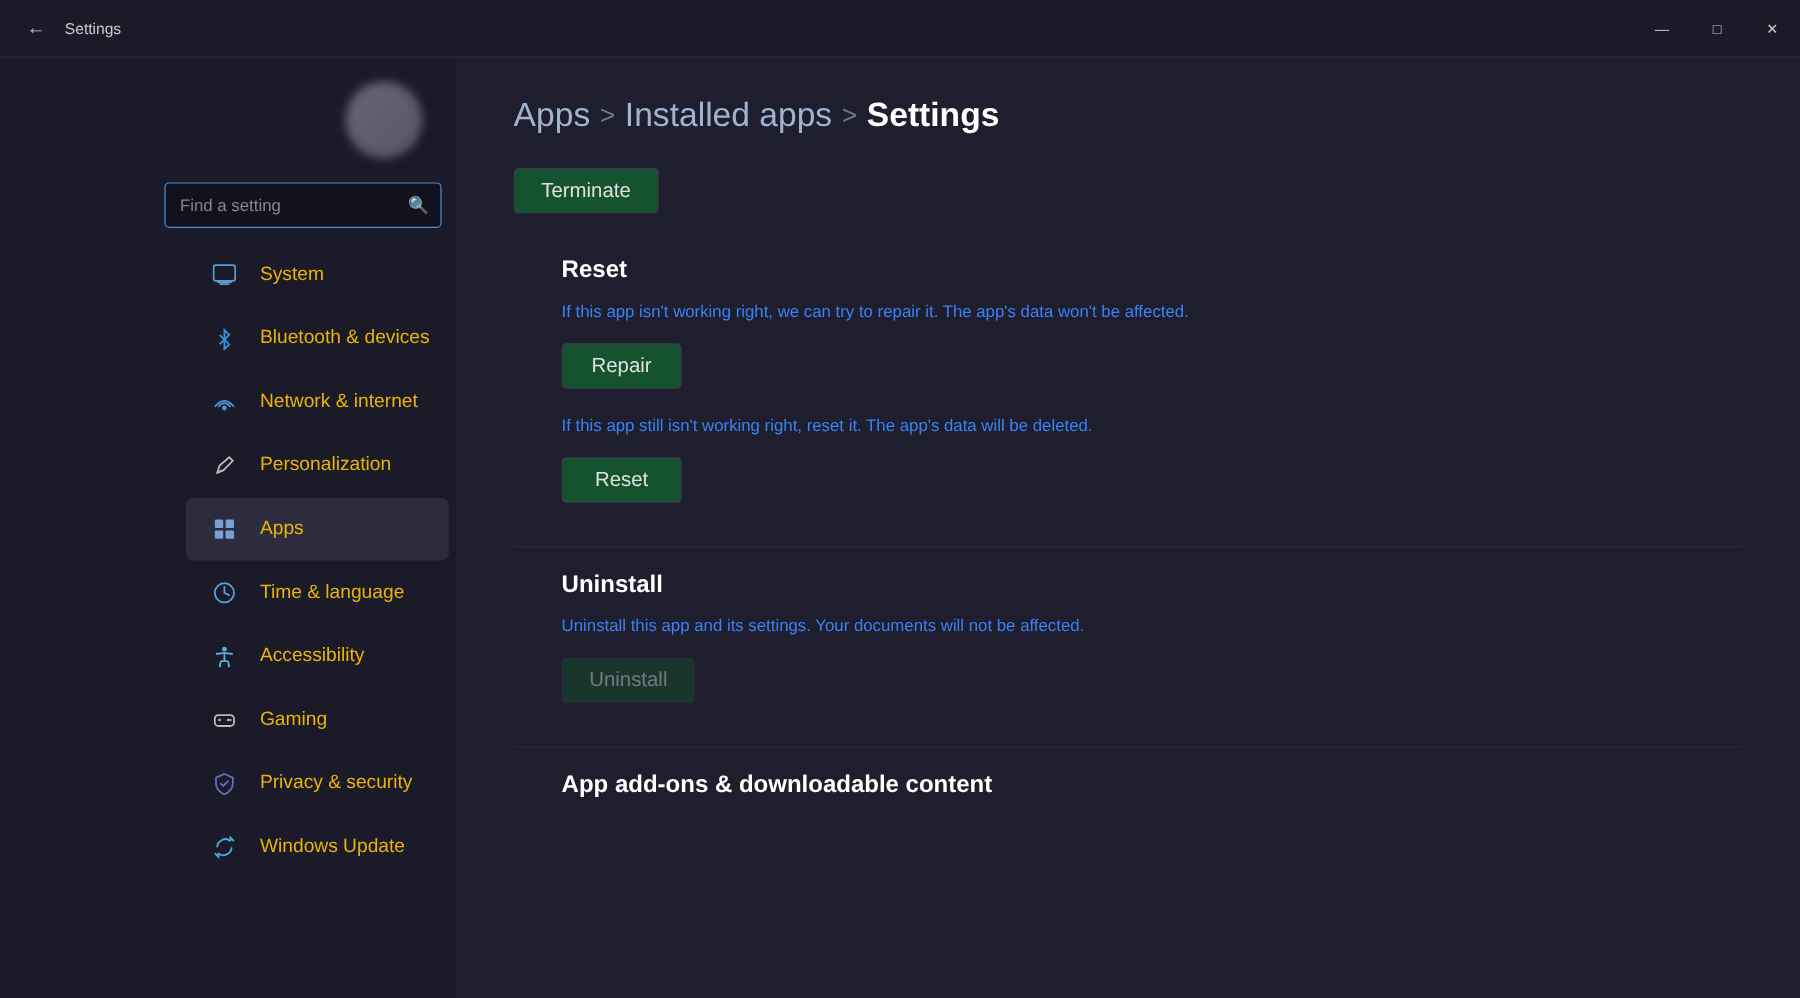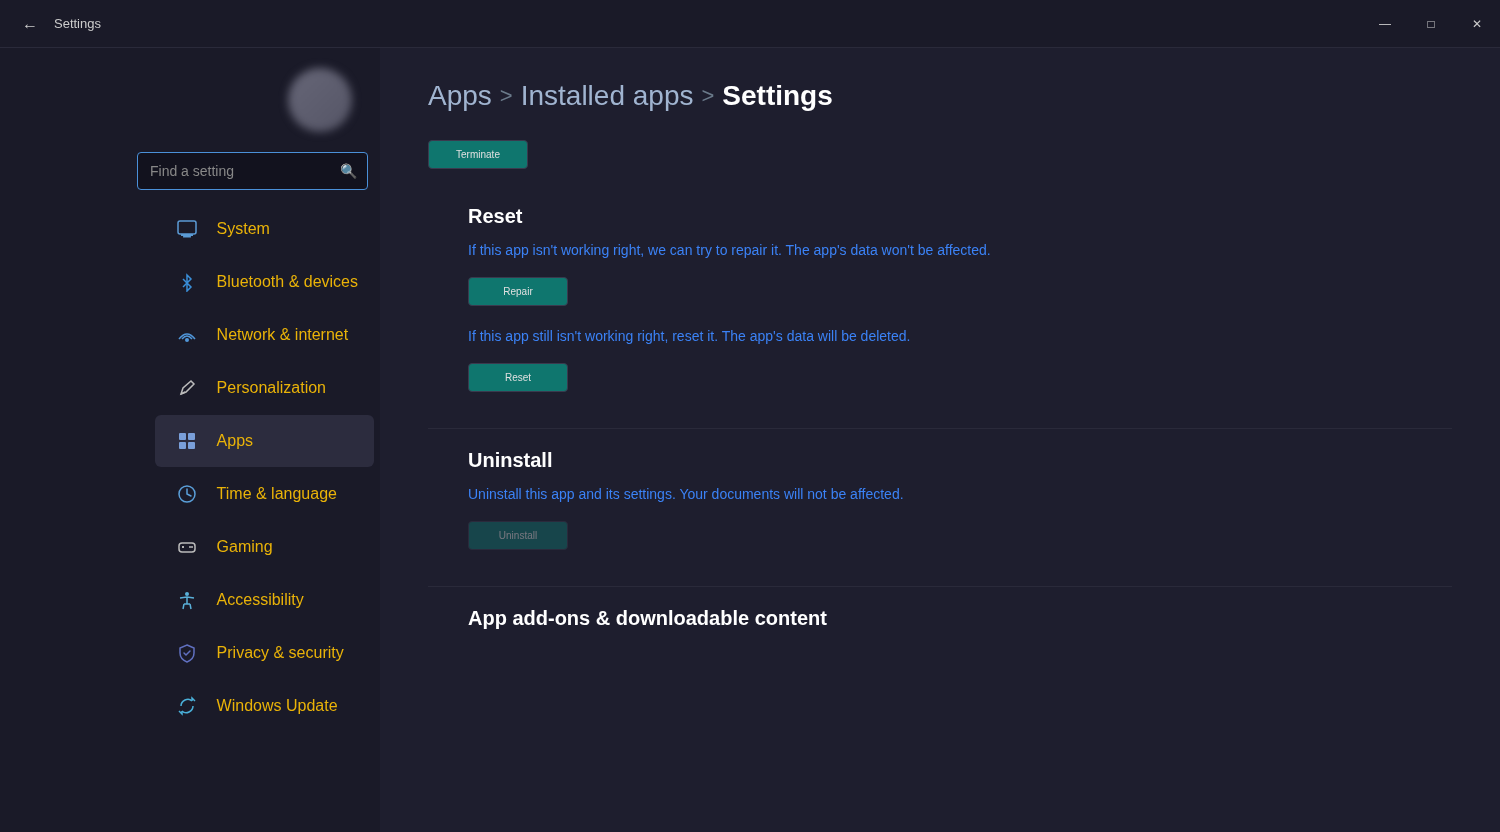--- a/index.html
+++ b/index.html
@@ -170,25 +170,25 @@
     .breadcrumb-current {
       color: #ffffff;
       font-weight: 700;
     }
 
     .action-btn {
       display: inline-flex;
       align-items: center;
       justify-content: center;
       padding: 8px 22px;
-      background: #0f766e;
+      background: #14532d;
       border: 1px solid #3a3a4e;
       border-radius: 4px;
       color: #e0e0e0;
-      font-size: 10px;
+      font-size: 17px;
       cursor: pointer;
       transition: background 0.15s;
       min-width: 100px;
     }
     .action-btn:disabled, .action-btn.disabled {
       opacity: 0.45;
       cursor: default;
     }
 
     .section {
@@ -303,44 +303,44 @@
             <svg width="20" height="20" viewBox="0 0 20 20" fill="none">
               <circle cx="10" cy="10" r="8" stroke="#5a9fd9" stroke-width="1.5"></circle>
               <path d="M10 5 L10 10 L14 12" stroke="#5a9fd9" stroke-width="1.5" stroke-linecap="round"></path>
             </svg>
           </div>
           <span class="sidebar-item-label">Time &amp; language</span>
         </div>
         <div class="sidebar-item">
           <div class="sidebar-item-icon">
             <svg width="20" height="20" viewBox="0 0 20 20" fill="none">
-              <rect x="2" y="6" width="16" height="9" rx="3" stroke="#bbb" stroke-width="1.5"></rect>
-              <path d="M7 10 L5 10M6 9 L6 11" stroke="#bbb" stroke-width="1.5"></path>
-              <circle cx="13" cy="10" r="1" fill="#bbb"></circle>
-              <circle cx="15" cy="10" r="1" fill="#bbb"></circle>
-            </svg>
-          </div>
-          <span class="sidebar-item-label">Gaming</span>
-        </div>
-        <div class="sidebar-item">
-          <div class="sidebar-item-icon">
-            <svg width="20" height="20" viewBox="0 0 20 20" fill="none">
               <circle cx="10" cy="4" r="2" fill="#5ab0d9"></circle>
               <path d="M3 8 L10 7 L17 8" stroke="#5ab0d9" stroke-width="1.5"></path>
               <path d="M10 7 L10 14" stroke="#5ab0d9" stroke-width="1.5"></path>
               <path d="M7 14 L10 14 L13 14" stroke="#5ab0d9" stroke-width="1.5"></path>
               <path d="M7 14 L6 19" stroke="#5ab0d9" stroke-width="1.5"></path>
               <path d="M13 14 L14 19" stroke="#5ab0d9" stroke-width="1.5"></path>
             </svg>
           </div>
           <span class="sidebar-item-label">Accessibility</span>
         </div>
         <div class="sidebar-item">
           <div class="sidebar-item-icon">
             <svg width="20" height="20" viewBox="0 0 20 20" fill="none">
+              <rect x="2" y="6" width="16" height="9" rx="3" stroke="#bbb" stroke-width="1.5"></rect>
+              <path d="M7 10 L5 10M6 9 L6 11" stroke="#bbb" stroke-width="1.5"></path>
+              <circle cx="13" cy="10" r="1" fill="#bbb"></circle>
+              <circle cx="15" cy="10" r="1" fill="#bbb"></circle>
+            </svg>
+          </div>
+          <span class="sidebar-item-label">Gaming</span>
+        </div>
+        <div class="sidebar-item">
+          <div class="sidebar-item-icon">
+            <svg width="20" height="20" viewBox="0 0 20 20" fill="none">
               <path d="M10 2 L17 5 L17 10 Q17 16 10 19 Q3 16 3 10 L3 5 Z" stroke="#6070c0" stroke-width="1.5" fill="none"></path>
               <path d="M7 10 L9 12 L13 8" stroke="#6070c0" stroke-width="1.5" stroke-linecap="round"></path>
             </svg>
           </div>
           <span class="sidebar-item-label">Privacy &amp; security</span>
         </div>
         <div class="sidebar-item">
           <div class="sidebar-item-icon">
             <svg width="20" height="20" viewBox="0 0 20 20" fill="none">
               <path d="M16 10 Q16 14 12 16 Q8 18 5 15" stroke="#4ab0d9" stroke-width="1.5" fill="none"></path>

